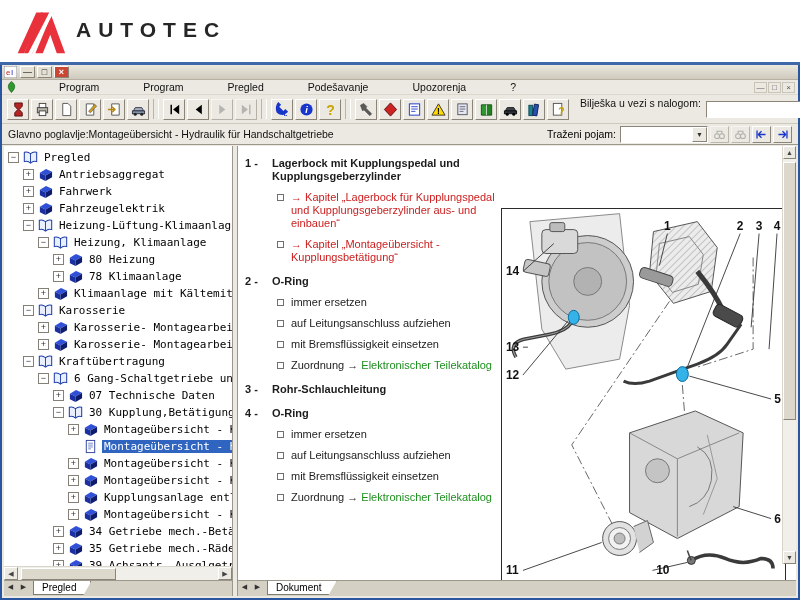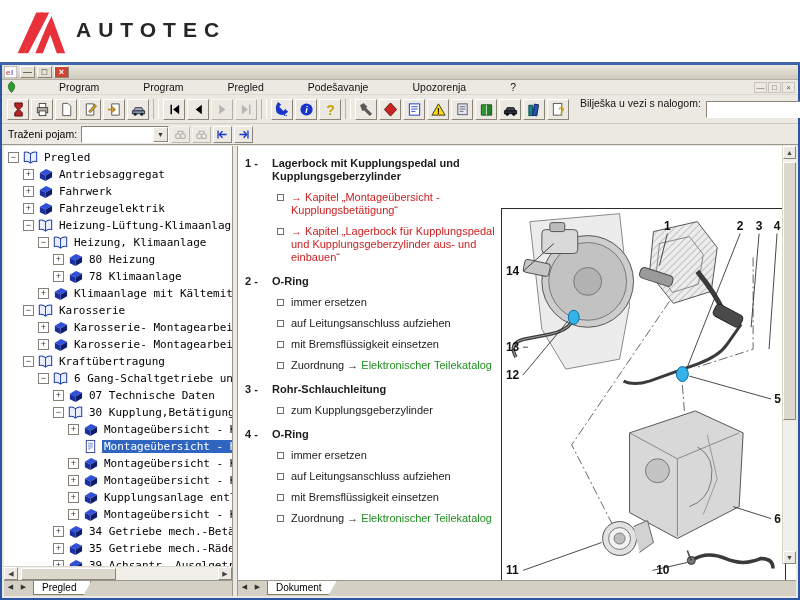--- a/index.html
+++ b/index.html
@@ -284,20 +284,21 @@
               <text x="11" y="14" font-size="11" font-weight="bold" fill="#c8a400" text-anchor="middle">?</text>
             </svg>
           </button>
         </span>
       <span class="note-label">Bilješka u vezi s nalogom:</span>
       <input class="note-input" value="" style="">
 
     </div>
 
     <div class="pathbar">
+      <span class="crumb">Glavno poglavlje:Montageübersicht - Hydraulik für Handschaltgetriebe</span>
       <span class="search-label">Traženi pojam:</span>
       <span class="combo">
         <input value="" style="">
         <span class="combo-arrow">▼</span>
       </span>
       <span class="sbtn disabled">
           <svg viewBox="0 0 16 16">
             <circle cx="5" cy="10" r="3" fill="none" stroke="#777" stroke-width="1.3"></circle>
             <circle cx="11" cy="10" r="3" fill="none" stroke="#777" stroke-width="1.3"></circle>
             <path d="M5 7V4h6v3" stroke="#777" fill="none" stroke-width="1.3"></path>
@@ -608,29 +609,28 @@
           <span class="tab">Pregled</span>
         </div>
       </div>
 
       <div class="splitter"></div>
 
       <div class="right-pane">
         <div class="right-content">
           <div class="doc-items">
               <div class="doc-head"><span class="num">1 -</span>Lagerbock mit Kupplungspedal und Kupplungsgeberzylinder</div>
+              <div class="doc-sub"><span class="t-red">→ Kapitel „Lagerbock für Kupplungspedal und Kupplungsgeberzylinder aus- und einbauen“</span></div>
               <div class="doc-sub"><span class="t-red">→ Kapitel „Montageübersicht - Kupplungsbetätigung“</span></div>
-              <div class="doc-sub"><span class="t-red">→ Kapitel „Lagerbock für Kupplungspedal und Kupplungsgeberzylinder aus- und einbauen“</span></div>
               <div class="doc-head"><span class="num">2 -</span>O-Ring</div>
               <div class="doc-sub"><span class="">immer ersetzen</span></div>
               <div class="doc-sub"><span class="">auf Leitungsanschluss aufziehen</span></div>
               <div class="doc-sub"><span class="">mit Bremsflüssigkeit einsetzen</span></div>
               <div class="doc-sub"><span class="">Zuordnung → </span><span class="t-green">Elektronischer Teilekatalog</span></div>
               <div class="doc-head"><span class="num">3 -</span>Rohr-Schlauchleitung</div>
-              <div class="doc-sub"><span class="">zum Kupplungsgeberzylinder</span></div>
               <div class="doc-head"><span class="num">4 -</span>O-Ring</div>
               <div class="doc-sub"><span class="">immer ersetzen</span></div>
               <div class="doc-sub"><span class="">auf Leitungsanschluss aufziehen</span></div>
               <div class="doc-sub"><span class="">mit Bremsflüssigkeit einsetzen</span></div>
               <div class="doc-sub"><span class="">Zuordnung → </span><span class="t-green">Elektronischer Teilekatalog</span></div>
             </div>
 
           <div class="figure">
             <svg id="figure-svg" width="283" height="380" viewBox="0 0 284 380">
               <defs>

